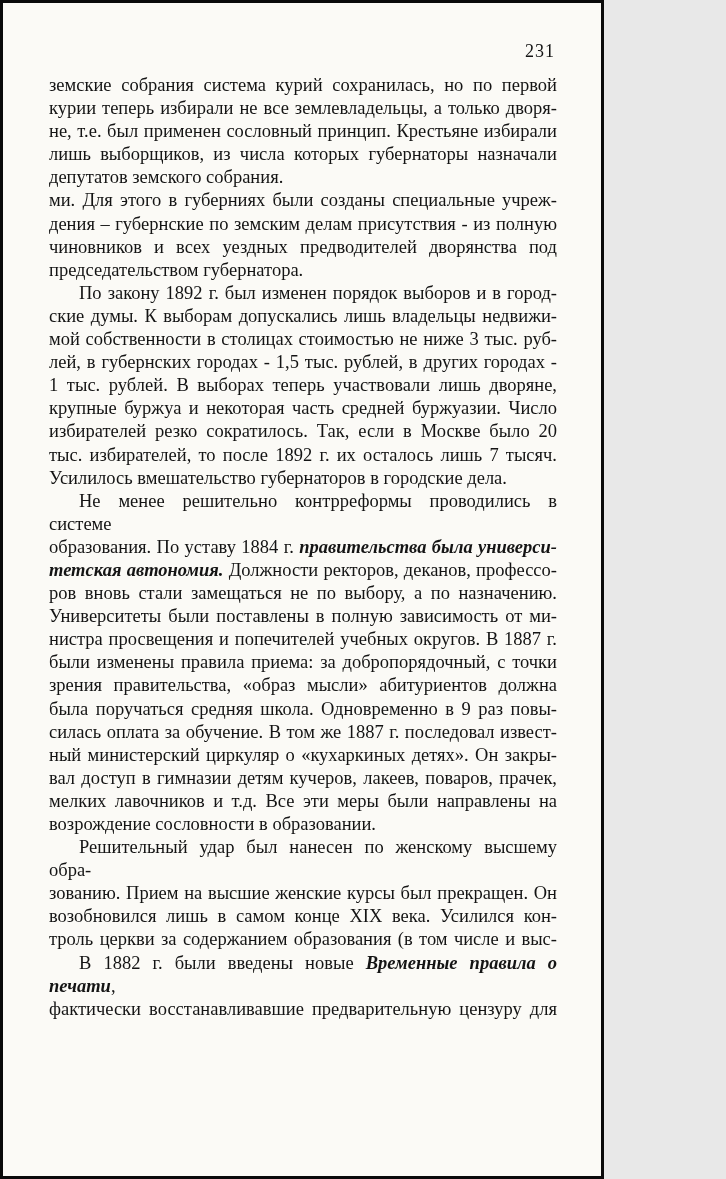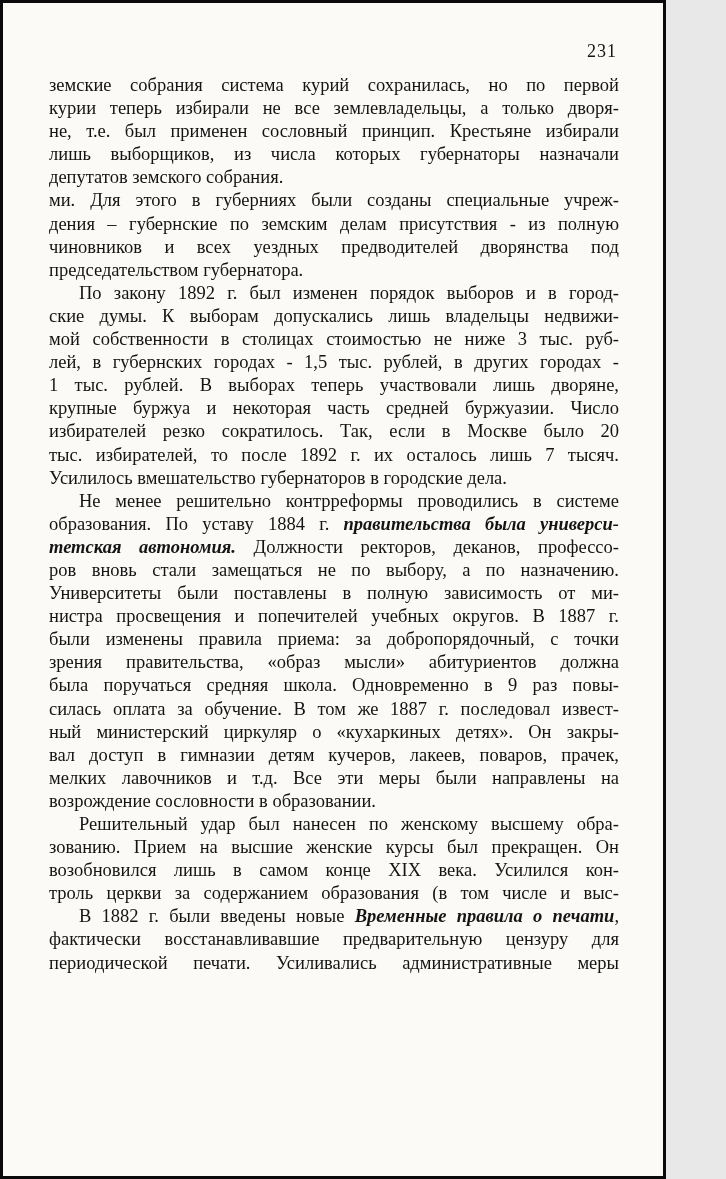--- a/index.html
+++ b/index.html
@@ -2,21 +2,21 @@
 <html><head>
 <meta charset="utf-8">
 <style>
   html, body {
     margin: 0;
     padding: 0;
     background: #e8e8e8;
   }
   .scan {
     position: relative;
-    width: 666px;
+    width: 604px;
     height: 1179px;
     background: #fbfaf6;
     box-sizing: border-box;
     border: 3px solid #0a0a0a;
     overflow: hidden;
     font-family: "Liberation Serif", "DejaVu Serif", serif;
     color: #141414;
   }
   .content {
     padding: 38px 44px 0 46px;
@@ -100,17 +100,16 @@
         </div>
         <div class="paragraph">
           <div class="line indent">Решительный удар был нанесен по женскому высшему обра-</div>
           <div class="line">зованию. Прием на высшие женские курсы был прекращен. Он</div>
           <div class="line">возобновился лишь в самом конце XIX века. Усилился кон-</div>
           <div class="line">троль церкви за содержанием образования (в том числе и выс-</div>
         </div>
         <div class="paragraph">
           <div class="line indent">В 1882 г. были введены новые <span class="bi">Временные правила о печати</span>,</div>
           <div class="line">фактически восстанавливавшие предварительную цензуру для</div>
-          <div class="line">периодической печати. Усиливались административные меры</div>
         </div>
       </div>
   </div>
 </div>
 
 </body></html>

